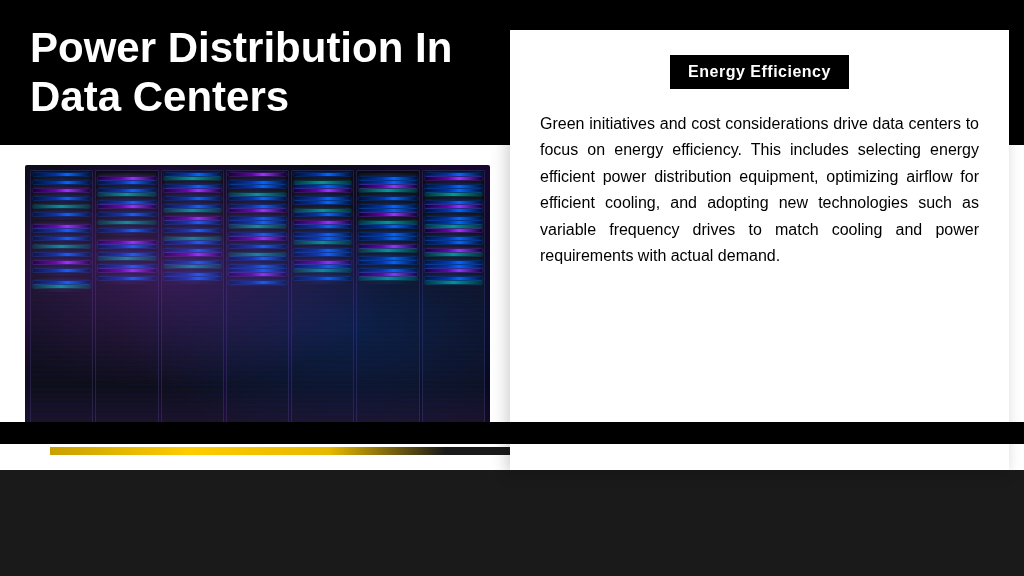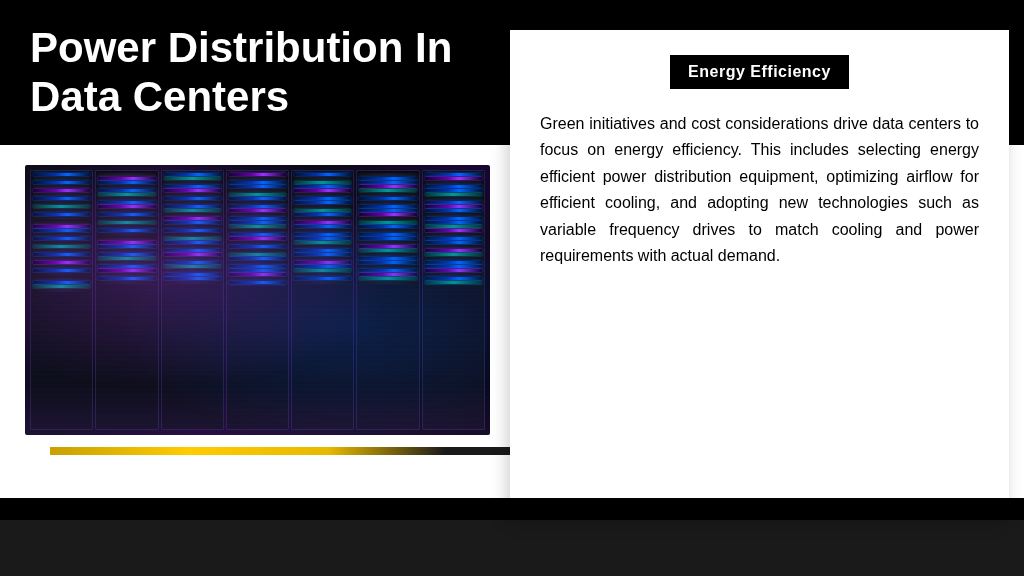--- a/index.html
+++ b/index.html
@@ -13,21 +13,21 @@
       height: 576px;
       background: #1a1a1a;
       font-family: 'Arial', sans-serif;
       overflow: hidden;
       display: flex;
       flex-direction: column;
     }
 
     .slide-container {
       width: 1024px;
-      height: 520px;
+      height: 444px;
       background: #ffffff;
       display: flex;
       flex-direction: column;
       position: relative;
     }
 
     
     .header-bar {
       background: #000000;
       width: 100%;

